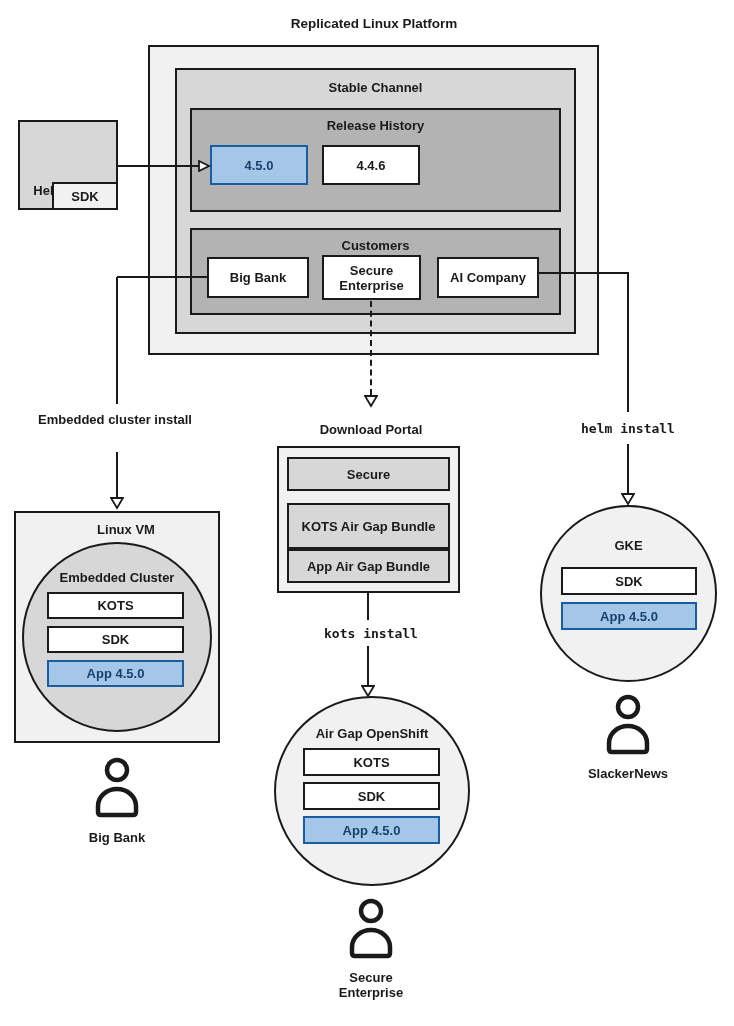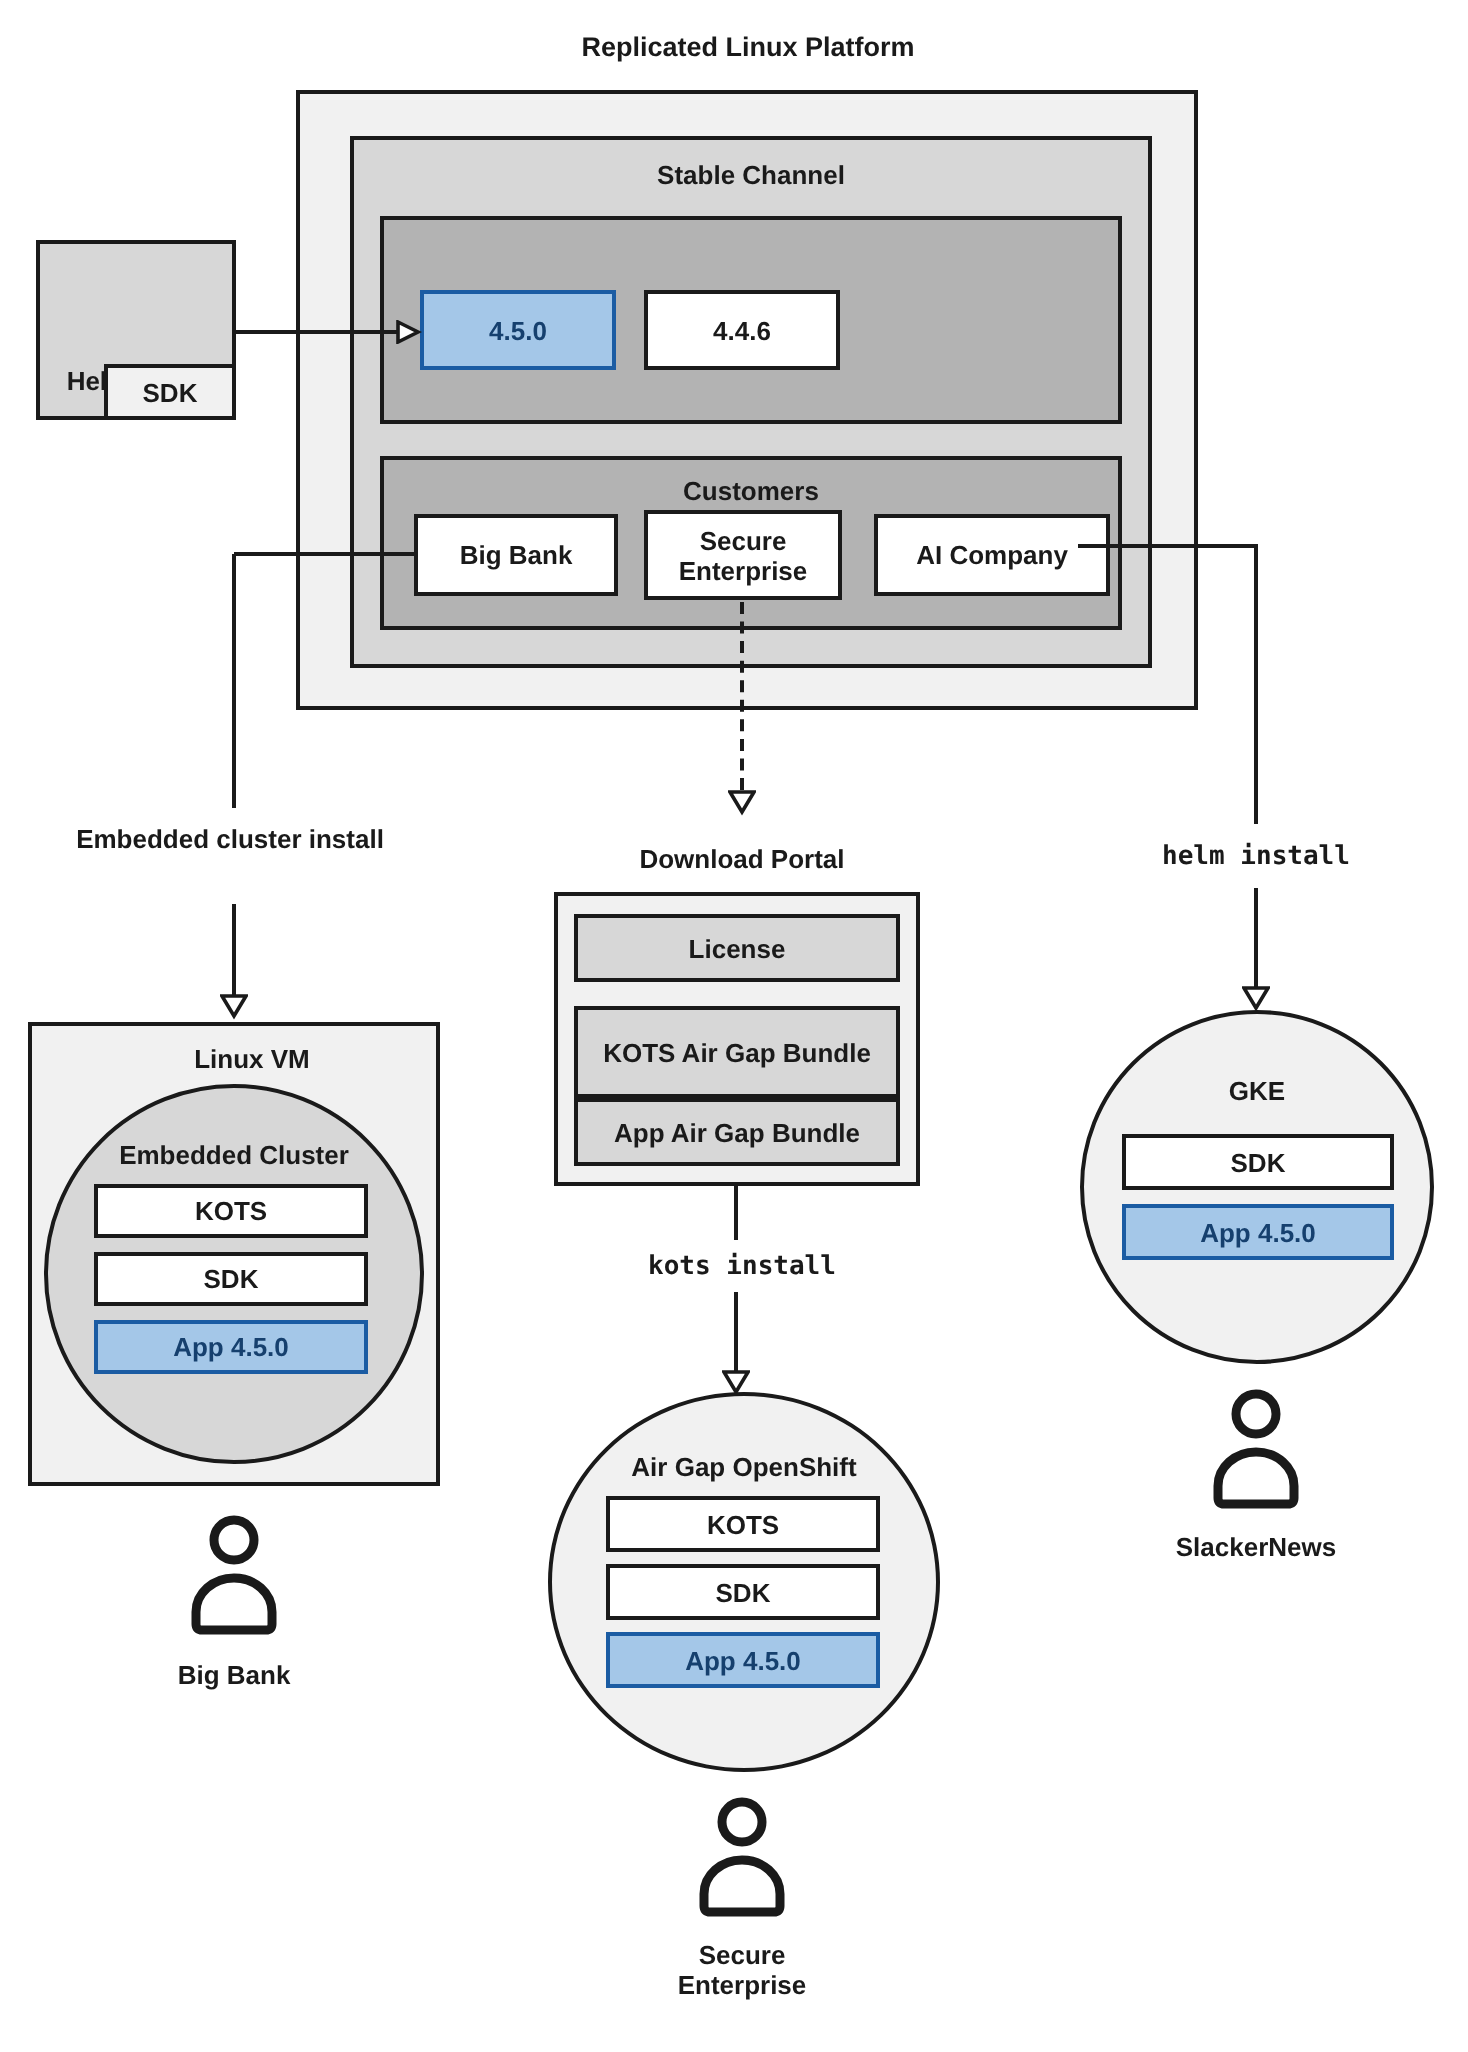--- a/index.html
+++ b/index.html
@@ -38,28 +38,29 @@
 <div class="stage">
 
   <div class="abs lbl" style="left:148px;top:16px;width:452px;text-align:center;font-size:13.5px;">Replicated Linux Platform</div>
 
   <div class="box filll" style="left:148px;top:45px;width:451px;height:310px;"></div>
 
   <div class="box fillm" style="left:175px;top:68px;width:401px;height:266px;"></div>
   <div class="titletop" style="left:175px;top:72px;width:401px;">Stable Channel</div>
 
   <div class="box filld" style="left:190px;top:108px;width:371px;height:104px;"></div>
+  <div class="titletop" style="left:190px;top:110px;width:371px;">Release History</div>
   <div class="box cc lbl hl" style="left:210px;top:145px;width:98px;height:40px;">4.5.0</div>
   <div class="box cc lbl fillw" style="left:322px;top:145px;width:98px;height:40px;">4.4.6</div>
 
   <div class="box filld" style="left:190px;top:228px;width:371px;height:87px;"></div>
   <div class="titletop" style="left:190px;top:230px;width:371px;">Customers</div>
   <div class="box cc lbl fillw" style="left:207px;top:257px;width:102px;height:41px;">Big Bank</div>
   <div class="box cc lbl fillw" style="left:322px;top:255px;width:99px;height:45px;padding:0 10px;">Secure Enterprise</div>
-  <div class="box cc lbl fillw" style="left:437px;top:257px;width:118px;height:41px;">AI Company</div>
+  <div class="box cc lbl fillw" style="left:437px;top:257px;width:102px;height:41px;">AI Company</div>
 
   <div class="box fillm" style="left:18px;top:120px;width:100px;height:90px;"></div>
   <div class="ctr" style="left:18px;top:160px;width:100px;margin-top:23px;">Helm Chart</div>
   <div class="box cc lbl filll" style="left:52px;top:182px;width:66px;height:28px;">SDK</div>
 
   <div class="hline" style="left:118px;top:165px;width:82px;"></div>
   <svg class="abs" style="left:198px;top:160px;" width="13" height="12">
     <polygon points="1,1 11,6 1,11" fill="#ffffff" stroke="#1a1a1a" stroke-width="1.8"></polygon>
   </svg>
 
@@ -85,21 +86,21 @@
   </svg>
   <div class="ctr" style="left:57px;top:830px;width:120px;">Big Bank</div>
 
   <div class="vdash" style="left:370px;top:301px;height:94px;"></div>
   <svg class="abs" style="left:364px;top:395px;" width="14" height="13">
     <polygon points="1,1 13,1 7,11" fill="#ffffff" stroke="#1a1a1a" stroke-width="1.8"></polygon>
   </svg>
   <div class="ctr" style="left:291px;top:422px;width:160px;">Download Portal</div>
 
   <div class="box filll" style="left:277px;top:446px;width:183px;height:147px;"></div>
-  <div class="box cc lbl fillm" style="left:287px;top:457px;width:163px;height:34px;">License</div>
+  <div class="box cc lbl fillm" style="left:287px;top:457px;width:163px;height:34px;">Secure</div>
   <div class="box cc lbl fillm" style="left:287px;top:503px;width:163px;height:46px;">KOTS Air Gap Bundle</div>
   <div class="box cc lbl fillm" style="left:287px;top:549px;width:163px;height:34px;">App Air Gap Bundle</div>
 
   <div class="vline" style="left:367px;top:593px;height:27px;"></div>
   <div class="ctr mono" style="left:271px;top:626px;width:200px;">kots install</div>
   <div class="vline" style="left:367px;top:646px;height:40px;"></div>
   <svg class="abs" style="left:361px;top:685px;" width="14" height="13">
     <polygon points="1,1 13,1 7,11" fill="#ffffff" stroke="#1a1a1a" stroke-width="1.8"></polygon>
   </svg>
 

